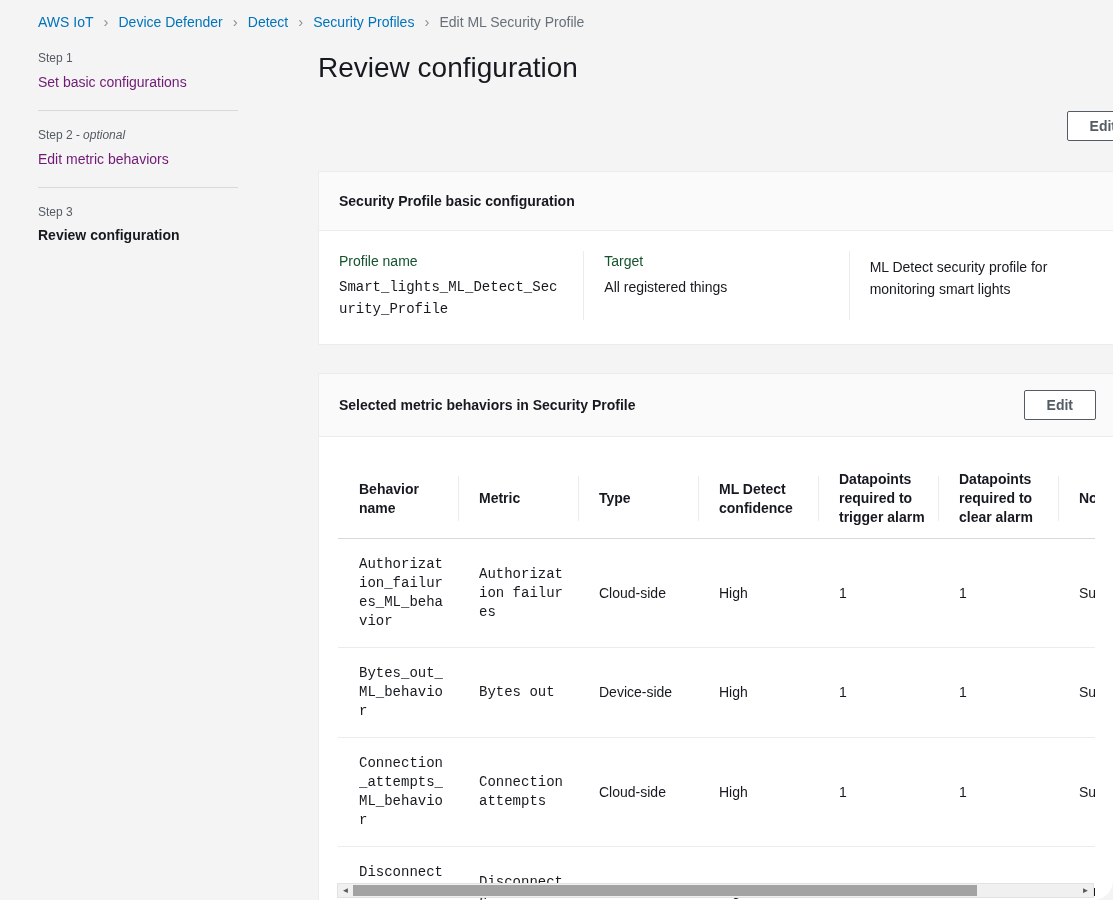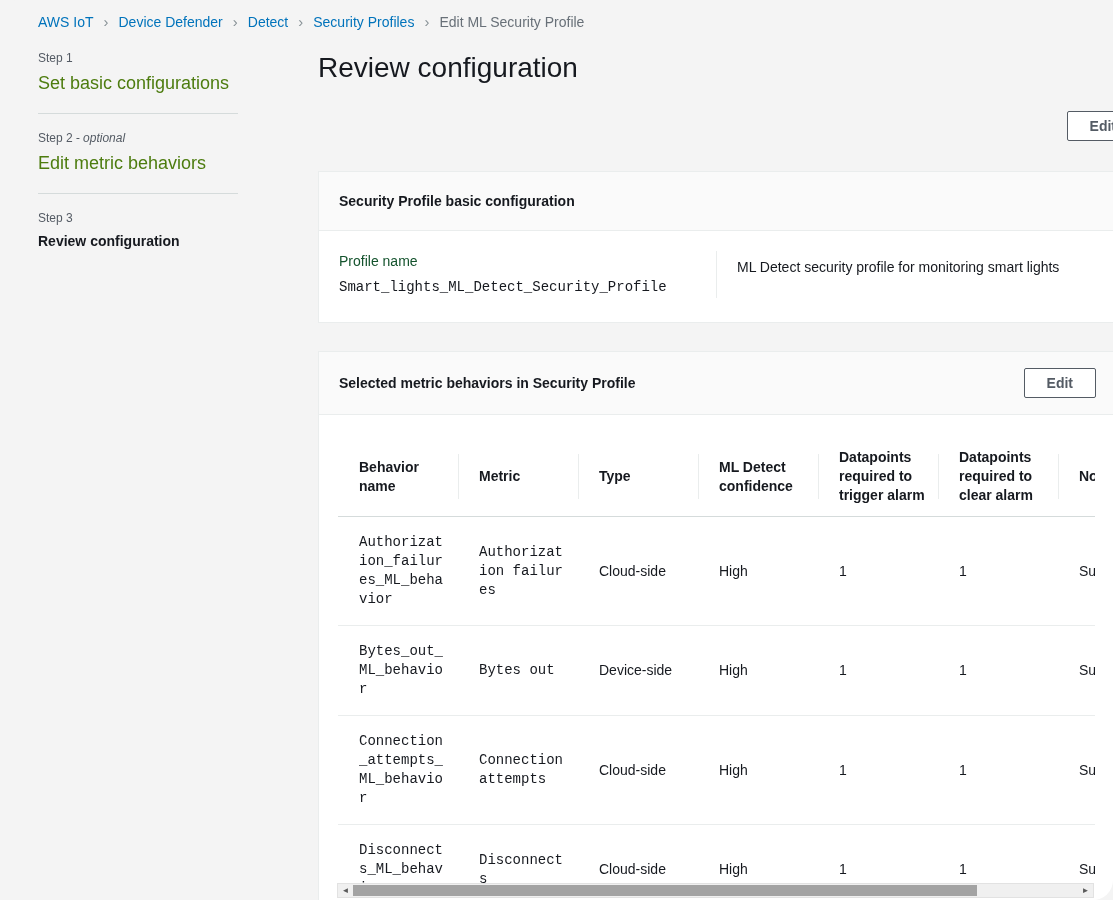--- a/index.html
+++ b/index.html
@@ -31,21 +31,21 @@
   .crumb-current { color: #687078; }
 
   
   .layout { display: flex; align-items: flex-start; }
   .sidebar { width: 200px; flex: none; margin: 21px 0 0 38px; }
   .main { flex: 1; min-width: 0; margin-left: 80px; }
 
   
   .step-kicker { font-size: 12px; color: #545b64; margin-bottom: 8px; }
   .step-kicker .optional { font-style: italic; margin-left: 3px; }
-  .step-link { font-size: 18px; color: #4d7c0f; text-decoration: none; display: inline-block; cursor: pointer; }
+  .step-link { font-size: 14px; color: #701a75; text-decoration: none; display: inline-block; cursor: pointer; }
   .step-current { font-size: 14px; font-weight: 700; color: #16191f; }
   .step-divider { border: none; border-top: 1px solid #d5dbdb; margin: 19px 0 17px 0; }
 
   
   .page-title { font-size: 28px; font-weight: 400; margin: 20px 0 0 0; line-height: 36px; }
   .top-actions { display: flex; justify-content: flex-end; margin-top: 25px; }
   .btn {
     background: #ffffff;
     border: 1px solid #545b64;
     border-radius: 2px;
@@ -202,20 +202,24 @@
       <section class="card card-1">
         <div class="card-header">
           <h2 class="card-title">Security Profile basic configuration</h2>
         </div>
         <div class="card-body">
           <div class="field-col">
             <div class="field-label">Profile name</div>
             <div class="field-value break-any">Smart_lights_ML_Detect_Security_Profile</div>
           </div>
           <div class="field-col">
+            <div class="field-label">Target</div>
+            <div class="field-value">All registered things</div>
+          </div>
+          <div class="field-col">
             <div class="field-value">ML Detect security profile for monitoring smart lights</div>
           </div>
         </div>
       </section>
 
       <section class="card card-2">
         <div class="card-header">
           <h2 class="card-title">Selected metric behaviors in Security Profile</h2>
           <button class="btn">Edit</button>
         </div>

